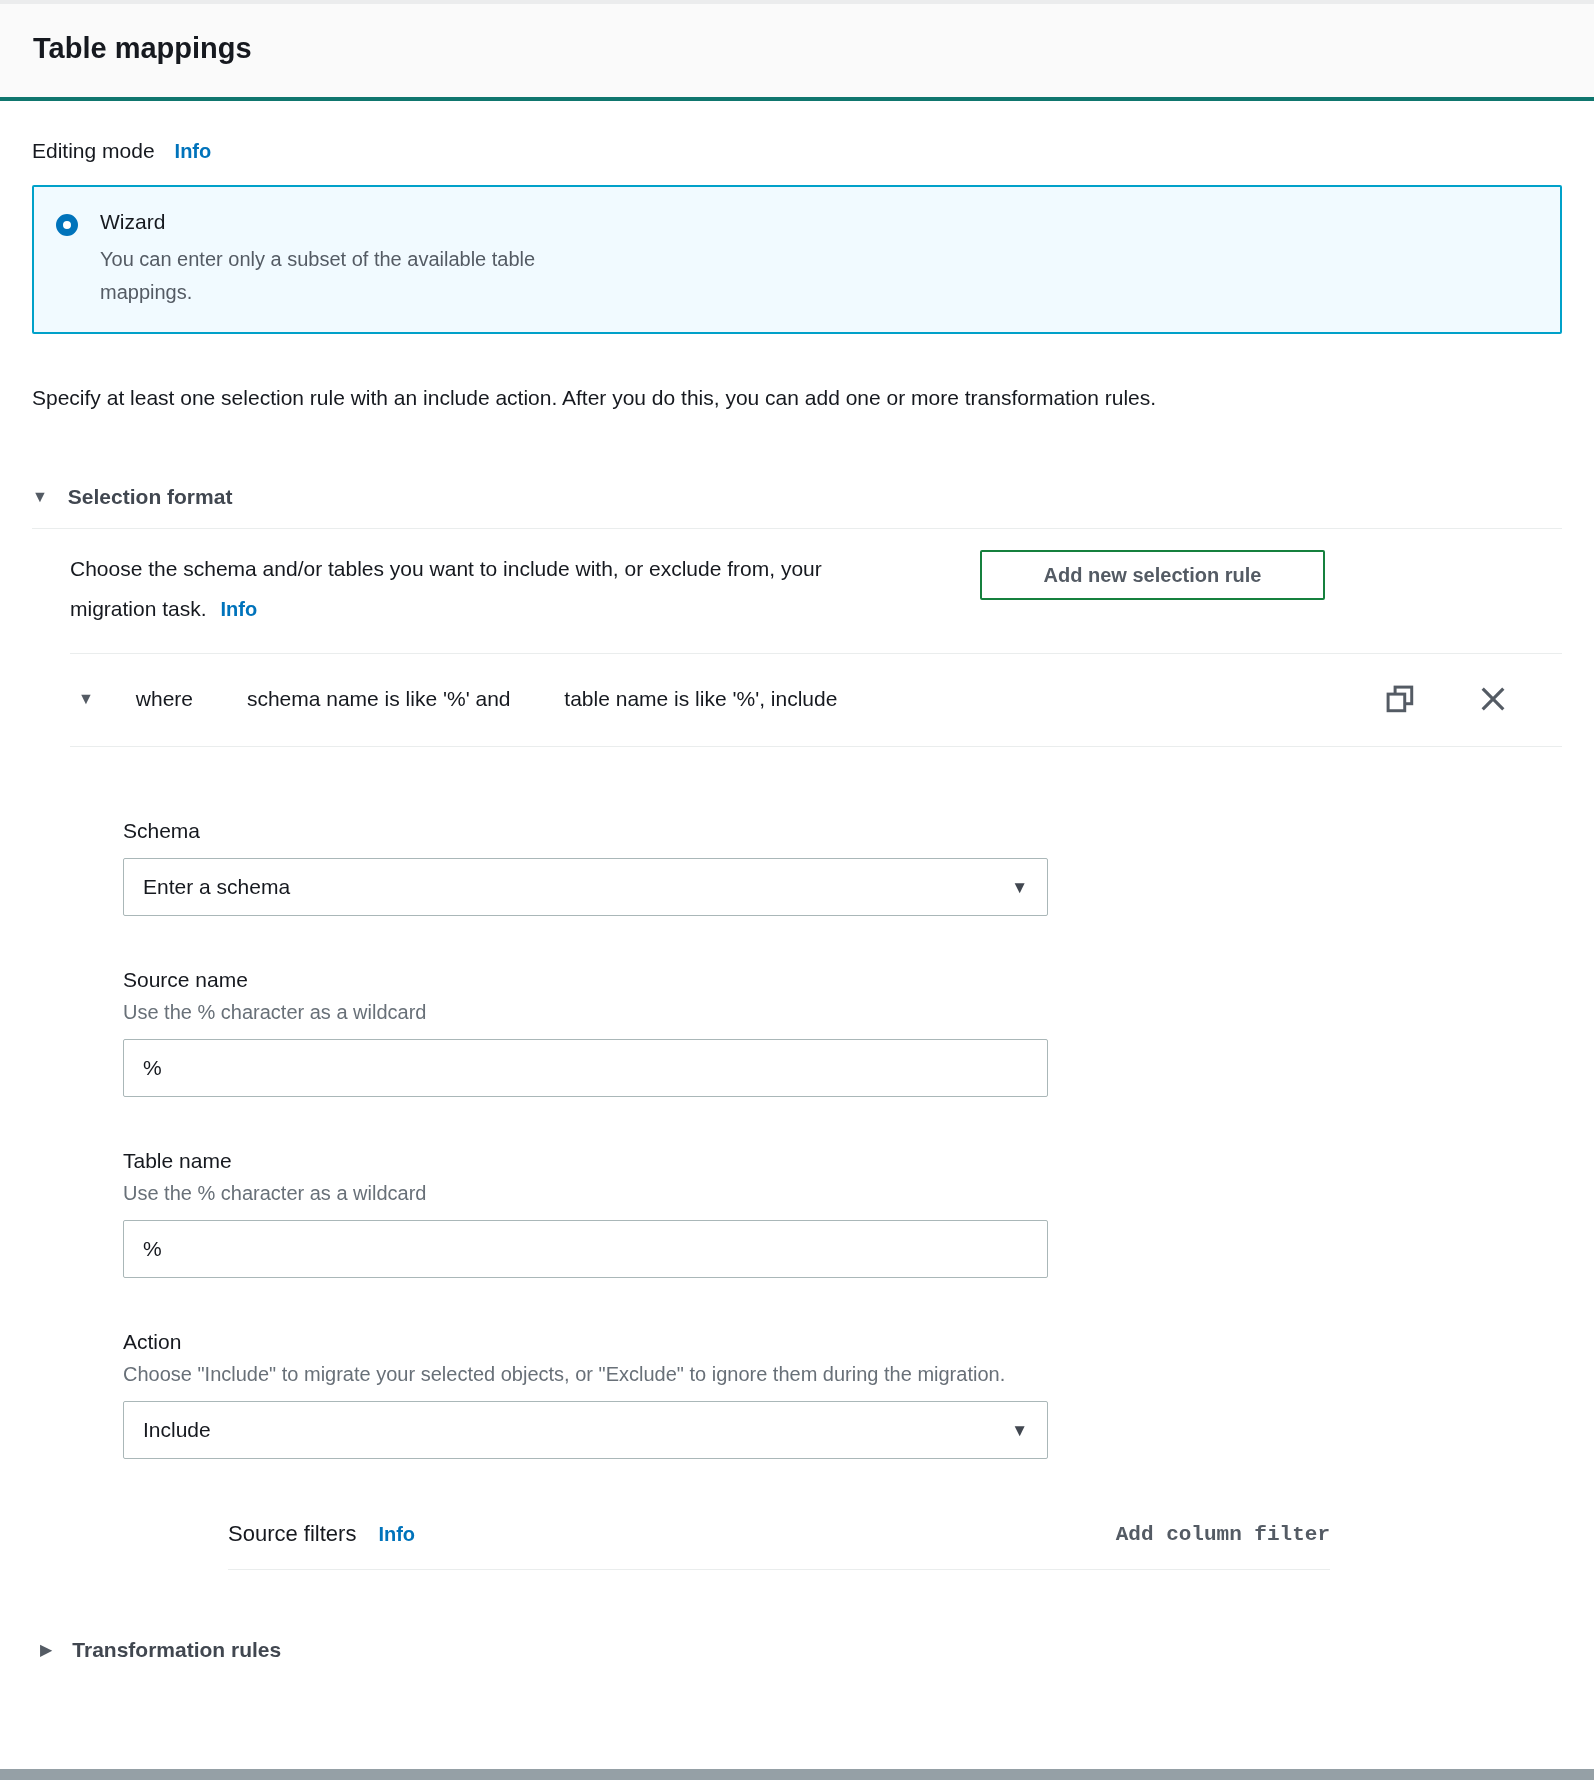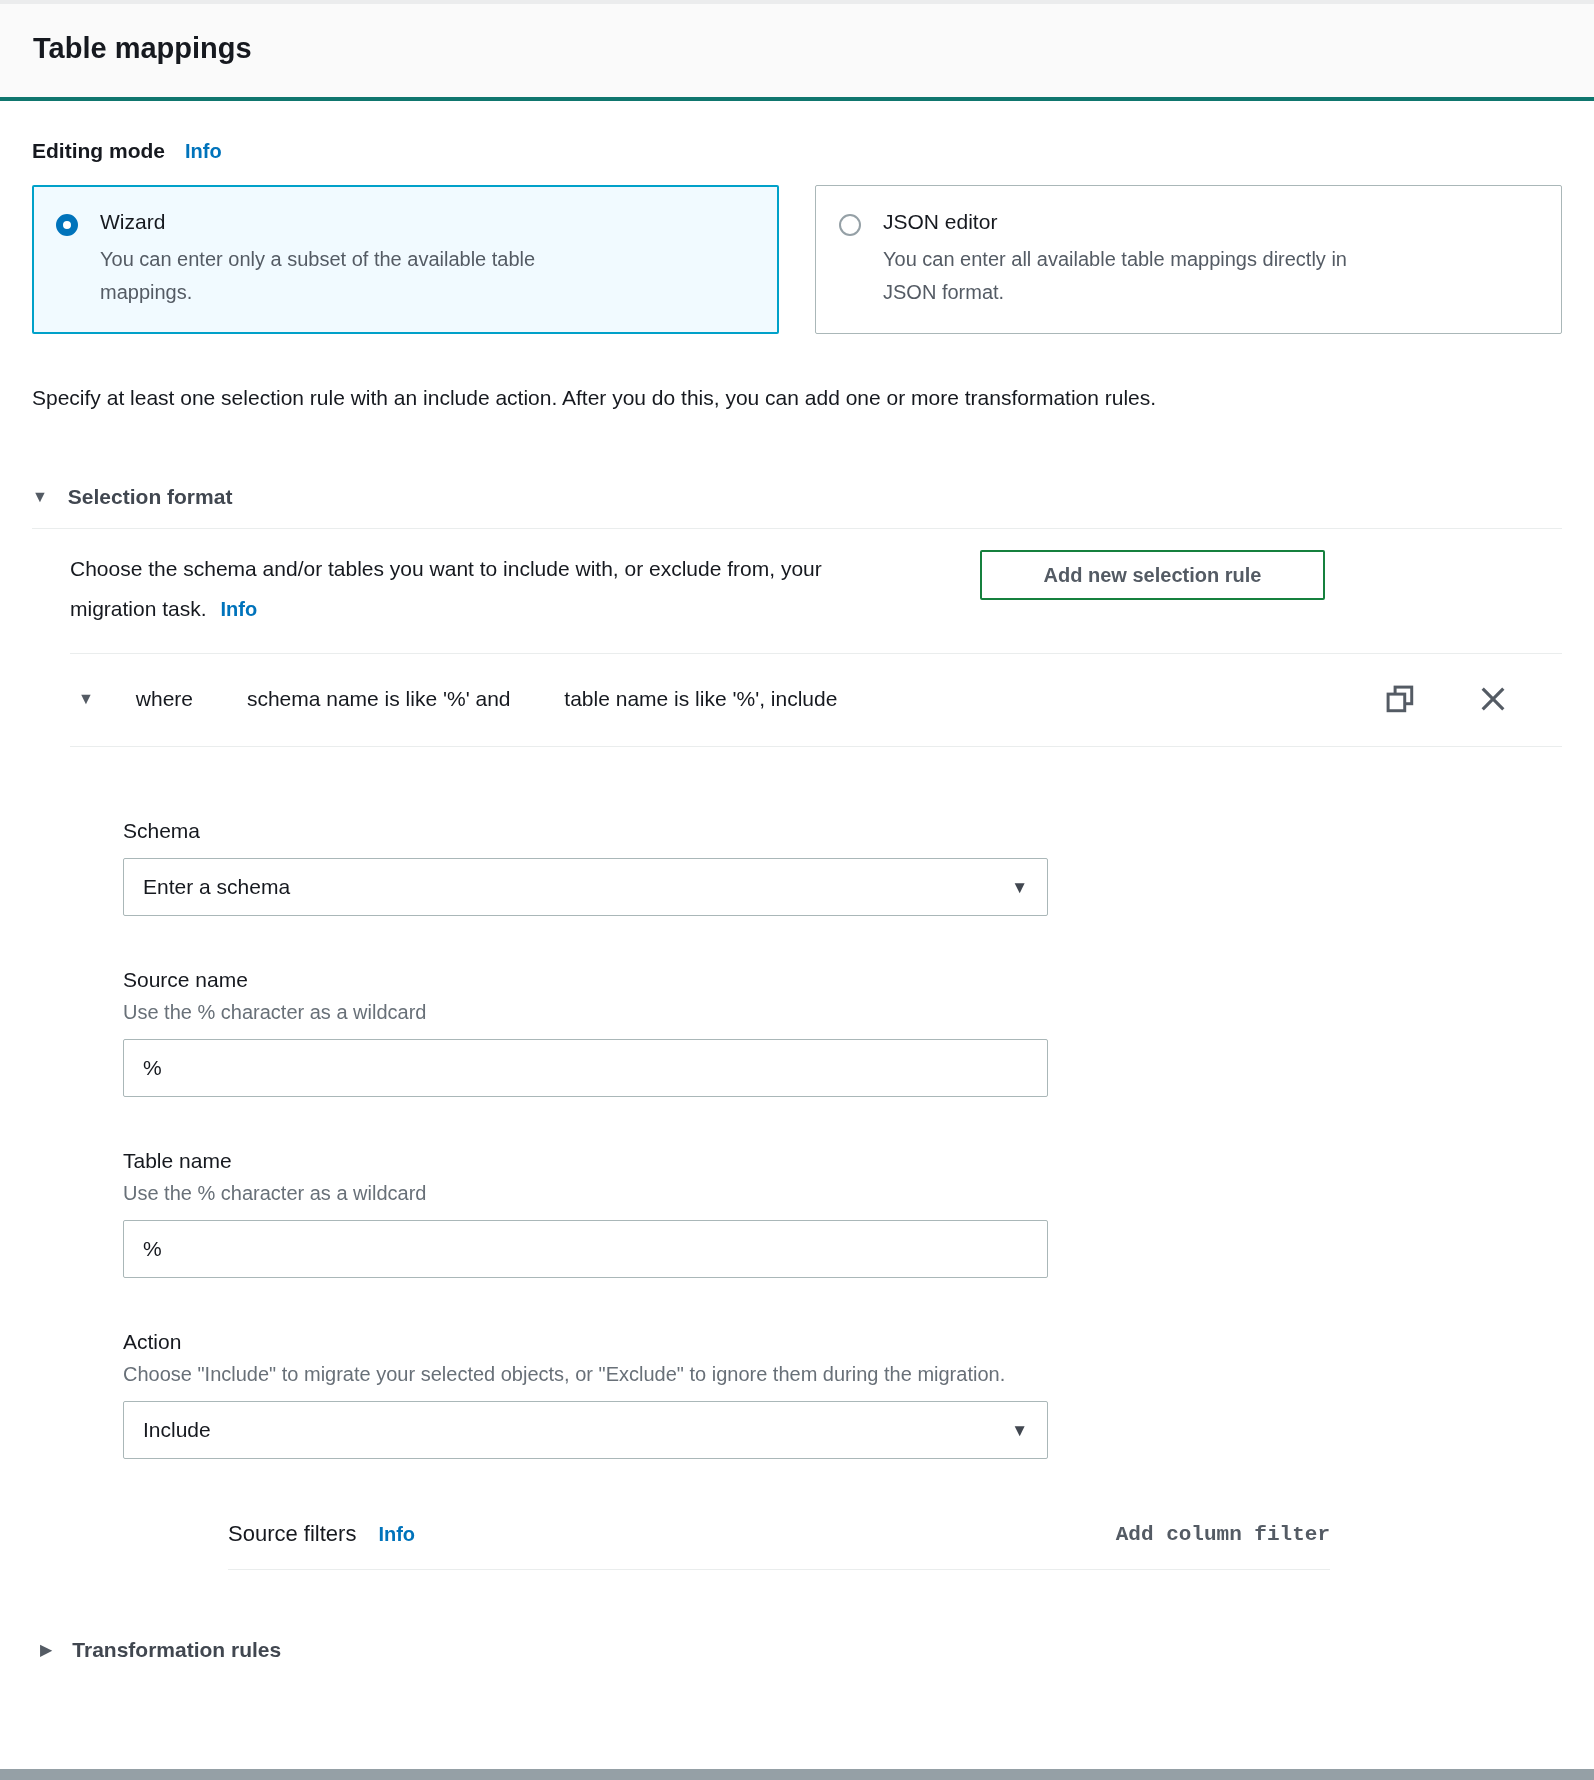--- a/index.html
+++ b/index.html
@@ -11,21 +11,21 @@
   }
   .top-strip { height:4px; background:#ebeced; }
   .page-header {
     background:#fafafa; border-bottom:4px solid #0f766e;
     padding:28px 33px 32px 33px;
   }
   .page-header h1 { font-size:29px; font-weight:700; color:#16191f; }
   .content { padding:0 32px; }
 
   .editing-row { margin-top:38px; display:flex; align-items:baseline; gap:20px; }
-  .editing-label { font-size:21px; color:#16191f;font-weight:bold; }
+  .editing-label { font-size:21px; color:#16191f; }
   .info-link { color:#0073bb; font-weight:700; font-size:20px; cursor:pointer; }
 
   .cards { display:flex; gap:36px; margin-top:22px; }
   .card {
     flex:1; border:1px solid #aab7b8; border-radius:2px; background:#fff;
     padding:24px 23px; display:flex; gap:22px; min-height:134px; cursor:pointer;
   }
   .card.selected { border:2px solid #00a1c9; background:#f1faff; padding:23px 22px; }
   .radio { width:22px; height:22px; border-radius:50%; flex:none; margin-top:4px; background:#fff; }
   .radio.checked { border:7px solid #0073bb; }
@@ -107,27 +107,20 @@
     <span class="editing-label">Editing mode</span>
     <a class="info-link">Info</a>
   </div>
 
   <div class="cards">
     <div class="card selected">
       <span class="radio checked"></span>
       <div>
         <div class="card-title">Wizard</div>
         <div class="card-desc">You can enter only a subset of the available table mappings.</div>
-      </div>
-    </div>
-    <div class="card">
-      <span class="radio unchecked"></span>
-      <div>
-        <div class="card-title">JSON editor</div>
-        <div class="card-desc">You can enter all available table mappings directly in JSON format.</div>
       </div>
     </div>
   </div>
 
   <p class="intro">Specify at least one selection rule with an include action. After you do this, you can add one or more transformation rules.</p>
 
   <div class="expander sel-expander">
     <span class="caret">▼</span>
     <span class="expander-title">Selection format</span>
   </div>

